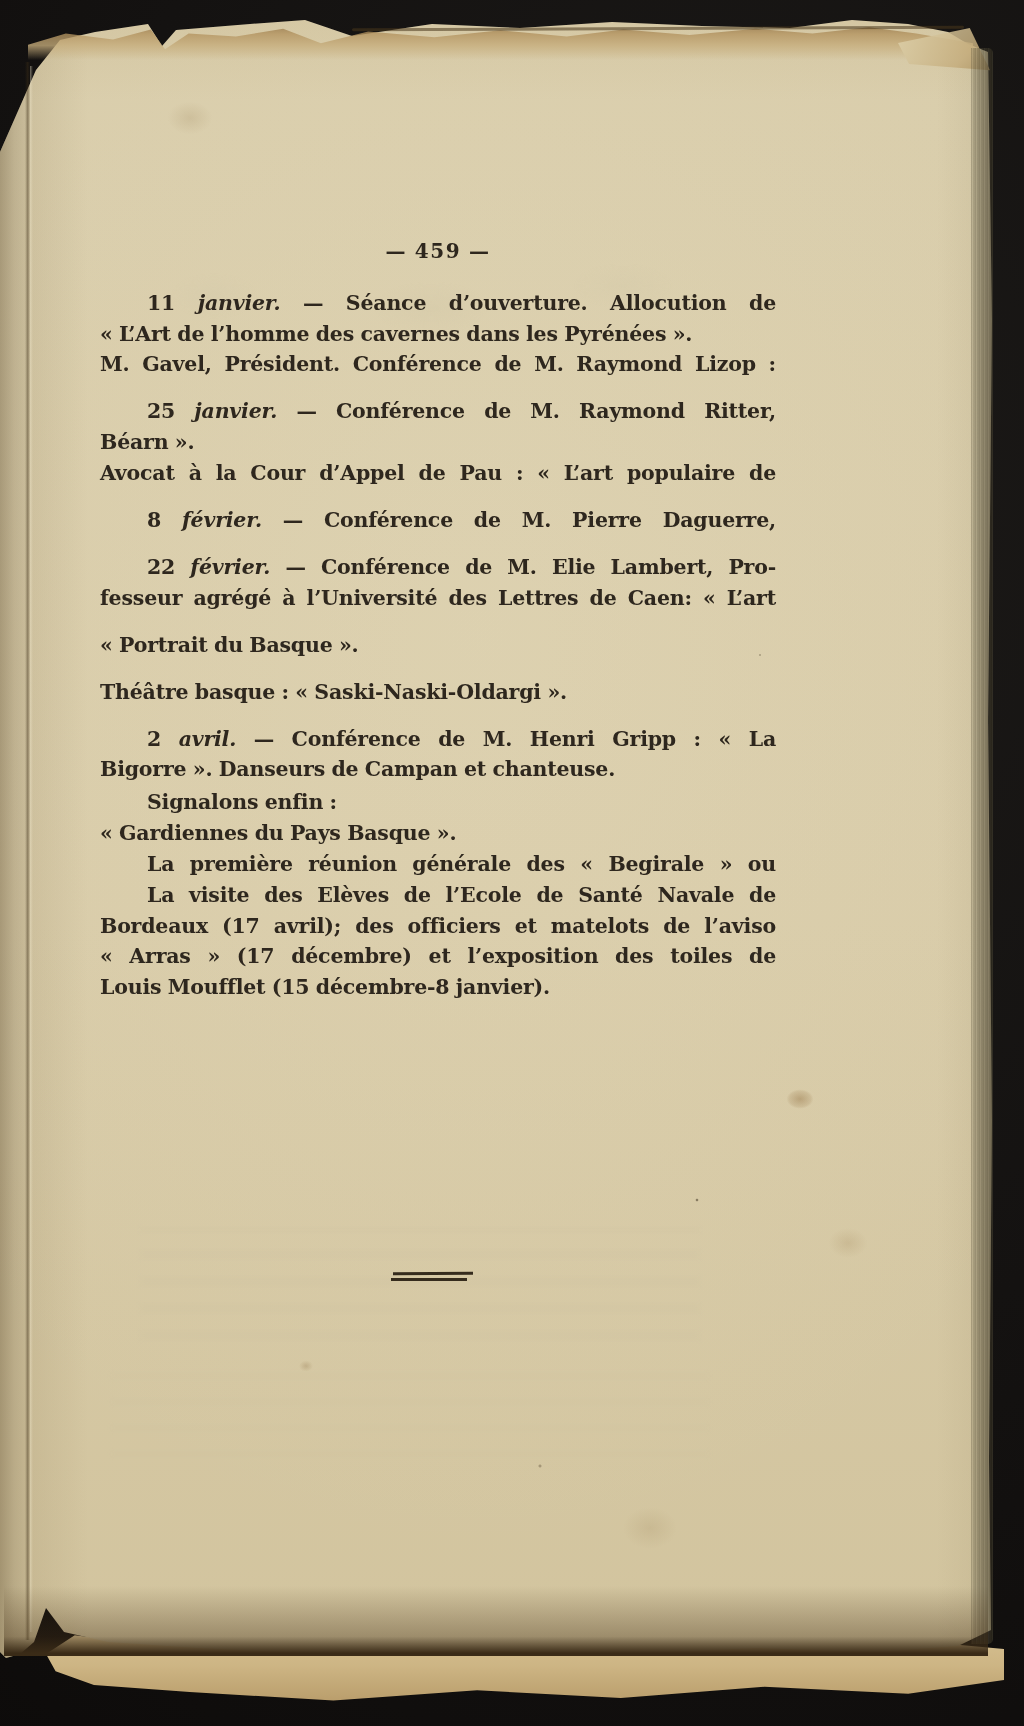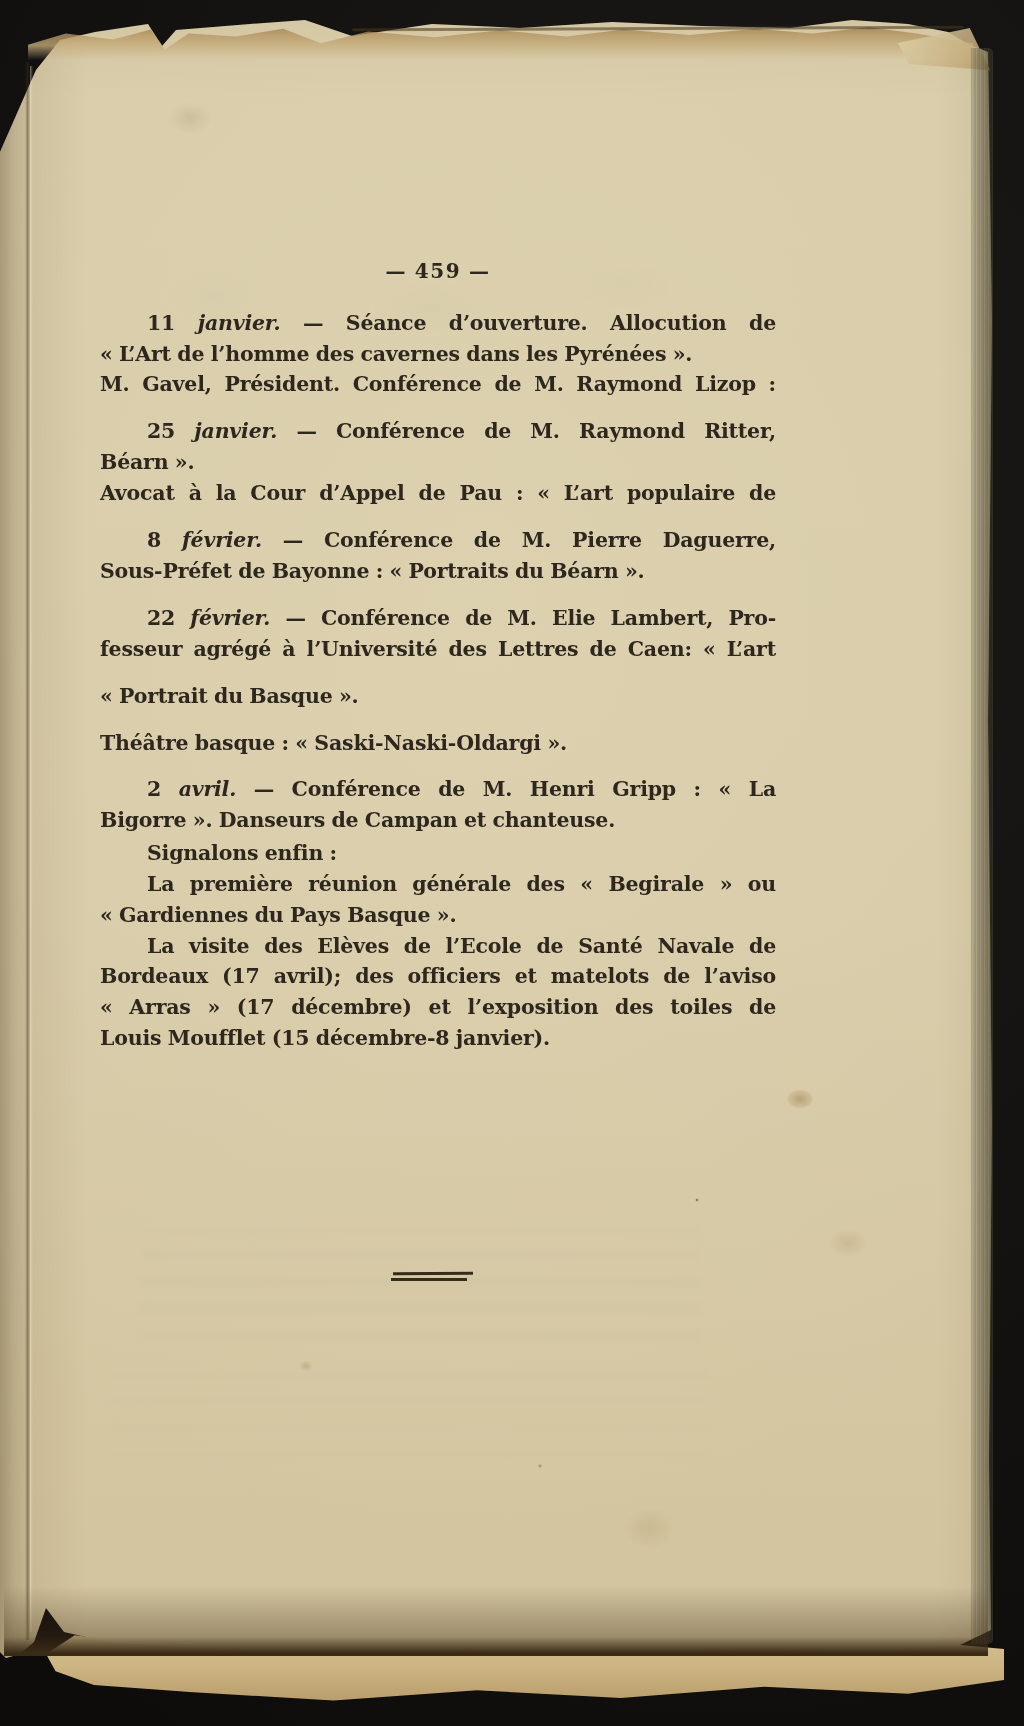--- a/index.html
+++ b/index.html
@@ -73,21 +73,21 @@
       radial-gradient(60px 30px at 20% 50%, rgba(206,197,169,.45), transparent 70%),
       radial-gradient(80px 36px at 55% 62%, rgba(202,192,161,.40), transparent 70%),
       radial-gradient(70px 30px at 86% 40%, rgba(204,194,163,.38), transparent 70%);}
   .ghost2{left:140px;top:1228px;width:560px;height:112px;opacity:.33;
     background:repeating-linear-gradient(0deg, rgba(200,190,158,.35) 0 9px, transparent 9px 27px);}
   .ghost3{left:110px;top:1358px;width:600px;height:100px;opacity:.22;
     background:repeating-linear-gradient(0deg, rgba(198,188,156,.32) 0 8px, transparent 8px 26px);}
 
   
   .textcol{
-    left:100px;top:256px;width:676px;z-index:3;
+    left:100px;top:236px;width:676px;z-index:3;
     color:#2e271e;font-weight:700;font-size:20.5px;
     letter-spacing:-0.2px;word-spacing:-0.5px;
   }
   .pageno{
     height:30.8px;line-height:30.8px;text-align:center;
     margin-bottom:21px;letter-spacing:1.5px;font-size:20px;
   }
   .para{margin-bottom:16.2px;}
   .para.semi{margin-bottom:2.2px;}
   .para.none{margin-bottom:0;}
@@ -123,42 +123,41 @@
         <div class="line"><span>« L’Art de l’homme des cavernes dans les Pyrénées ».</span></div>
         <div class="line j"><span>M. Gavel, Président. Conférence de M. Raymond Lizop :</span></div>
       </div>
       <div class="para normal">
         <div class="line j first"><span>25 </span><span class="it">janvier.</span><span> — Conférence de M. Raymond Ritter,</span></div>
         <div class="line"><span>Béarn ».</span></div>
         <div class="line j"><span>Avocat à la Cour d’Appel de Pau : « L’art populaire de</span></div>
       </div>
       <div class="para normal">
         <div class="line j first"><span>8 </span><span class="it">février.</span><span> — Conférence de M. Pierre Daguerre,</span></div>
-        <div class="line"><span>Sous-Préfet de Bayonne : « Portraits du Béarn ».</span></div>
       </div>
       <div class="para normal">
         <div class="line j first"><span>22 </span><span class="it">février.</span><span> — Conférence de M. Elie Lambert, Pro-</span></div>
         <div class="line j"><span>fesseur agrégé à l’Université des Lettres de Caen: « L’art</span></div>
       </div>
       <div class="para normal">
         <div class="line"><span>« Portrait du Basque ».</span></div>
       </div>
       <div class="para normal">
         <div class="line"><span>Théâtre basque : « Saski-Naski-Oldargi ».</span></div>
       </div>
       <div class="para semi">
         <div class="line j first"><span>2 </span><span class="it">avril.</span><span> — Conférence de M. Henri Gripp : « La</span></div>
         <div class="line"><span>Bigorre ». Danseurs de Campan et chanteuse.</span></div>
       </div>
       <div class="para none">
         <div class="line first"><span>Signalons enfin :</span></div>
       </div>
       <div class="para none">
+        <div class="line"><span>« Gardiennes du Pays Basque ».</span></div>
         <div class="line j first"><span>La première réunion générale des « Begirale » ou</span></div>
-        <div class="line"><span>« Gardiennes du Pays Basque ».</span></div>
       </div>
       <div class="para none">
         <div class="line j first"><span>La visite des Elèves de l’Ecole de Santé Navale de</span></div>
         <div class="line j"><span>Bordeaux (17 avril); des officiers et matelots de l’aviso</span></div>
         <div class="line j"><span>« Arras » (17 décembre) et l’exposition des toiles de</span></div>
         <div class="line"><span>Louis Moufflet (15 décembre-8 janvier).</span></div>
       </div>
     </div>
 </div>
 

